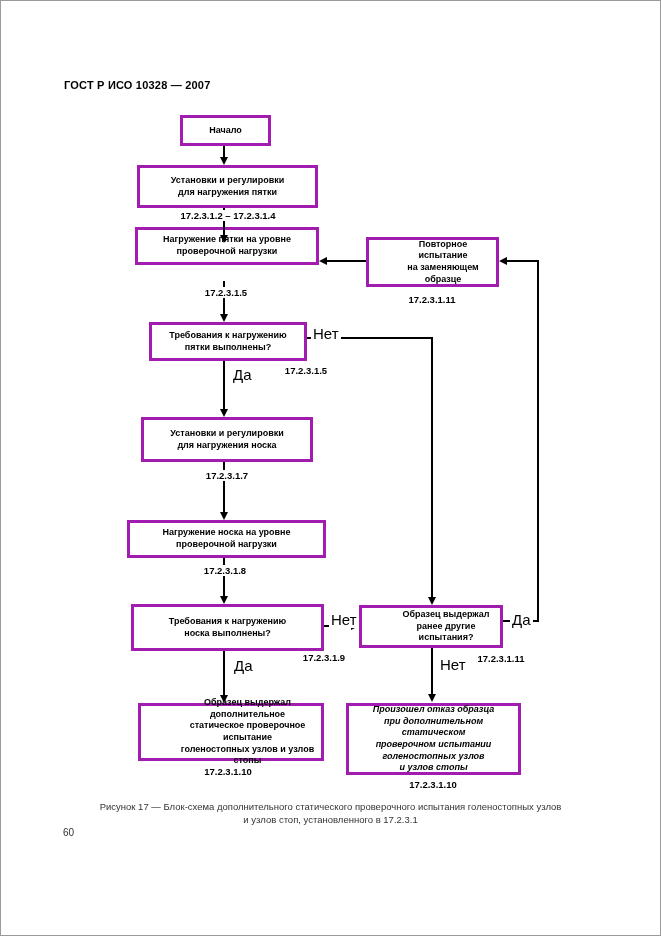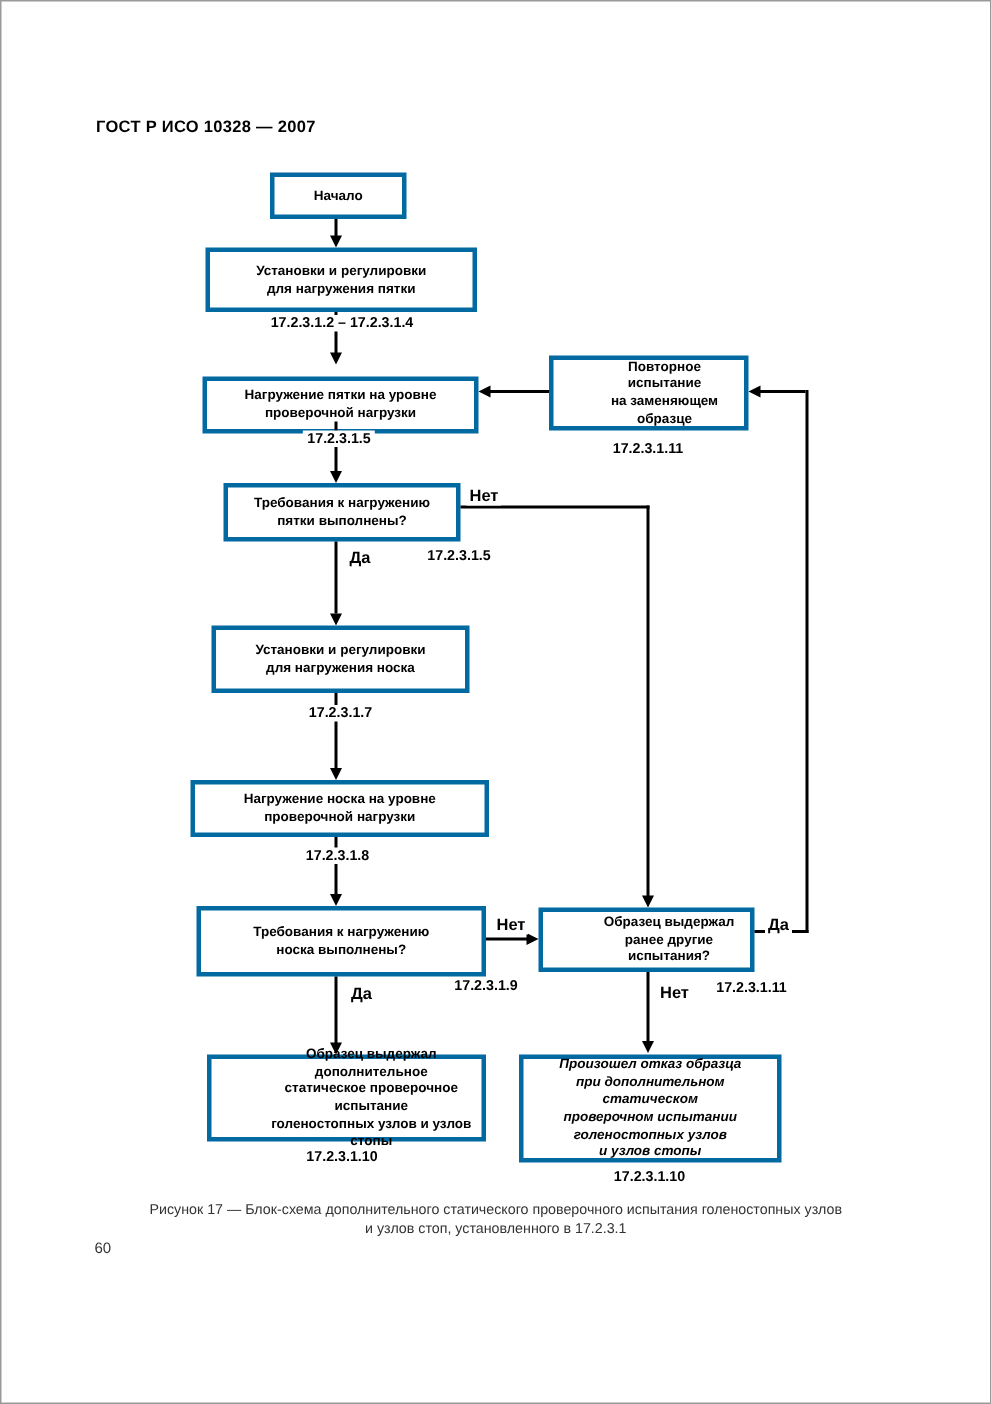--- a/index.html
+++ b/index.html
@@ -3,29 +3,29 @@
 <meta charset="utf-8">
 <style>
   html,body{margin:0;padding:0;background:#e8e8e8;}
   .page{
     position:relative;width:659px;height:934px;background:#ffffff;
     border:1px solid #9a9a9a;overflow:hidden;
     font-family:"Liberation Sans",sans-serif;color:#000;
   }
   .hdr{position:absolute;left:63px;top:78px;font-size:11px;font-weight:bold;letter-spacing:.2px;}
   .node{
-    position:absolute;border:3px solid #0369a1;background:#fff;box-sizing:border-box;
+    position:absolute;border:3px solid #a21caf;background:#fff;box-sizing:border-box;
     display:flex;align-items:center;justify-content:center;text-align:center;
     font-weight:bold;font-size:9px;line-height:1.3;white-space:pre-line;padding:2px 3px;
   }
   .ref{
     position:absolute;transform:translateX(-50%);white-space:nowrap;
     font-weight:bold;font-size:9.5px;background:#fff;padding:0 3px;z-index:3;
   }
-  .yn{position:absolute;font-weight:bold;font-size:11px;background:#fff;padding:0 2px;z-index:3;}
+  .yn{position:absolute;font-weight:normal;font-size:15px;background:#fff;padding:0 2px;z-index:3;}
   .vl{position:absolute;width:2px;background:#000;z-index:1;}
   .hl{position:absolute;height:2px;background:#000;z-index:1;}
   .ad{position:absolute;width:0;height:0;border-left:4px solid transparent;border-right:4px solid transparent;border-top:8px solid #000;z-index:2;}
   .al{position:absolute;width:0;height:0;border-top:4px solid transparent;border-bottom:4px solid transparent;border-right:8px solid #000;z-index:2;}
   .ar{position:absolute;width:0;height:0;border-top:4px solid transparent;border-bottom:4px solid transparent;border-left:8px solid #000;z-index:2;}
   .caption{
     position:absolute;left:0;top:800px;width:659px;text-align:center;
     font-size:9.5px;line-height:1.35;color:#333;white-space:pre-line;
   }
   .pgnum{position:absolute;left:62px;top:826px;font-size:10px;color:#333;}
@@ -33,21 +33,21 @@
 </head>
 <body>
 
 <div class="page">
 
   <div class="hdr">ГОСТ Р ИСО 10328 — 2007</div>
 
   <div class="node" style="left:179px;top:114px;width:91px;height:31px;">Начало</div>
   <div class="node" style="left:136px;top:164px;width:181px;height:43px;">Установки и регулировки
 для нагружения пятки</div>
-  <div class="node" style="left:134px;top:250px;width:184px;height:38px;">Нагружение пятки на уровне
+  <div class="node" style="left:134px;top:226px;width:184px;height:38px;">Нагружение пятки на уровне
 проверочной нагрузки</div>
   <div class="node" style="left:365px;top:236px;width:133px;height:50px;padding-left:24px;">Повторное испытание
 на заменяющем образце</div>
   <div class="node" style="left:148px;top:321px;width:158px;height:39px;">Требования к нагружению
 пятки выполнены?</div>
   <div class="node" style="left:140px;top:416px;width:172px;height:45px;">Установки и регулировки
 для нагружения носка</div>
   <div class="node" style="left:126px;top:519px;width:199px;height:38px;">Нагружение носка на уровне
 проверочной нагрузки</div>
   <div class="node" style="left:130px;top:603px;width:193px;height:47px;">Требования к нагружению

